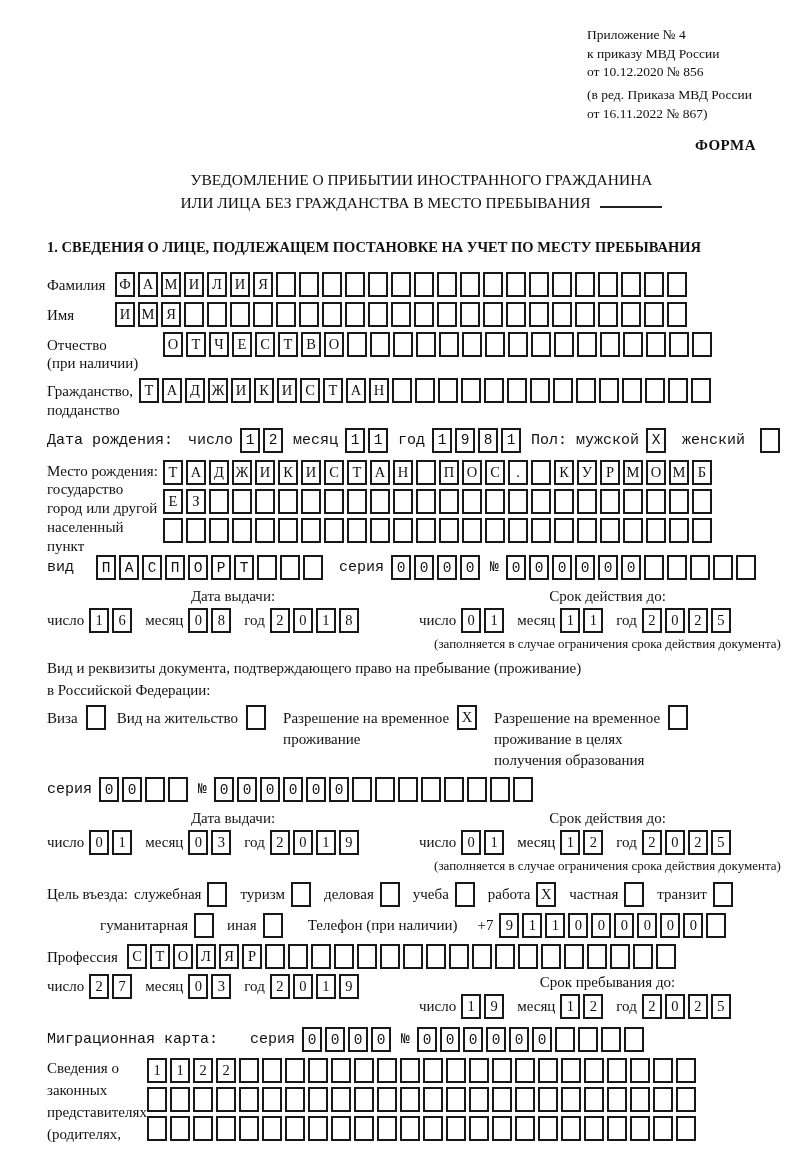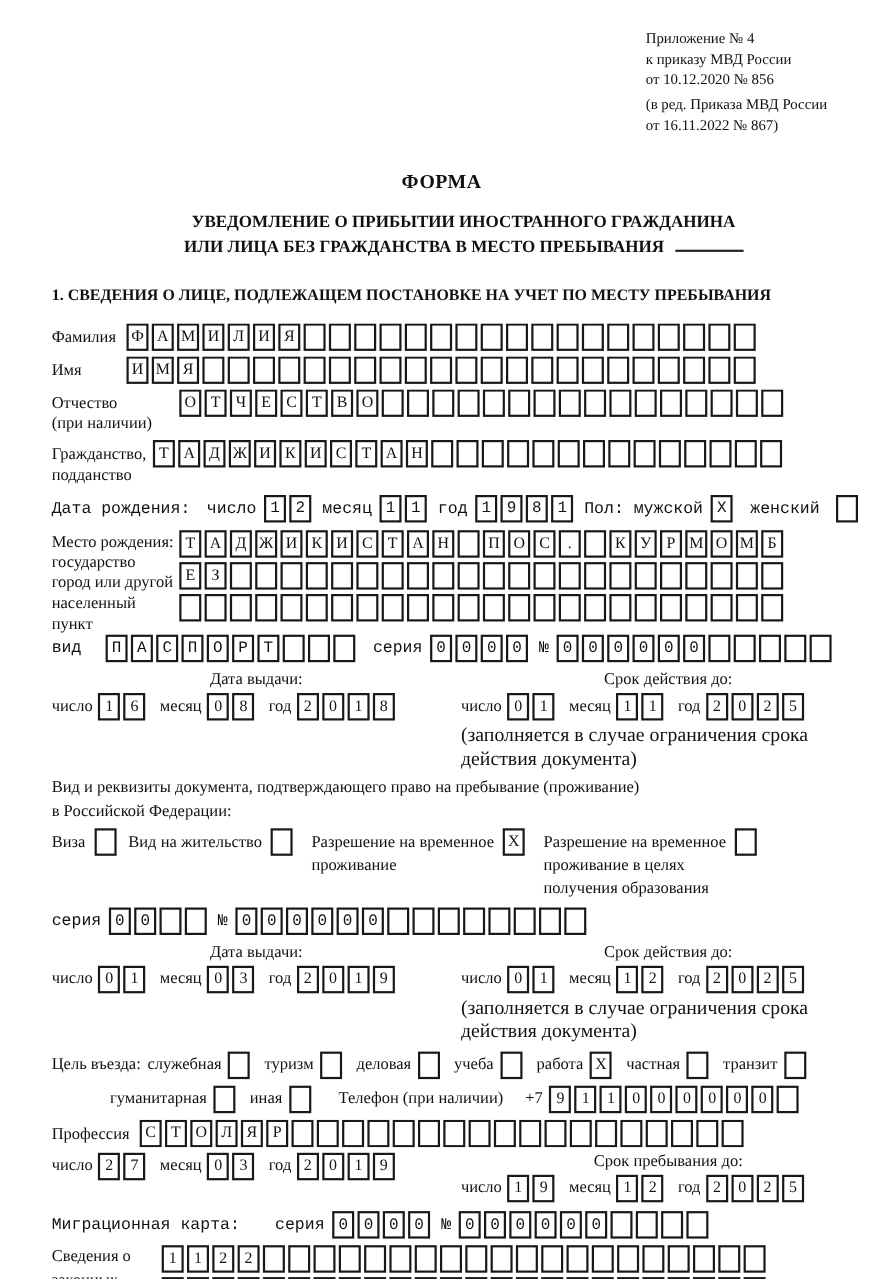--- a/index.html
+++ b/index.html
@@ -3,24 +3,24 @@
 <meta charset="utf-8">
 <style>
   * { margin:0; padding:0; box-sizing:border-box; }
   html,body { width:800px; height:1163px; background:#fff; color:#111;
     font-family:"Liberation Serif","DejaVu Serif",serif; font-size:15px; overflow:hidden; }
   .page { width:800px; height:1163px; padding:26px 4px 0 47px; overflow:hidden; }
 
   
   .appendix { width:230px; margin-left:540px; font-size:13.5px; line-height:1.38; }
   .appendix .gap { height:4px; }
-  .forma { text-align:center; padding-right:40px; font-weight:bold; font-size:18px; margin-top:32px; letter-spacing:.5px; }
+  .forma { text-align:right; padding-right:40px; font-weight:bold; font-size:15px; margin-top:14px; letter-spacing:.5px; }
 
   
-  .title { text-align:center; font-weight:bold; font-size:15.5px; line-height:1.5; margin-top:14px; }
+  .title { text-align:center; font-weight:normal; font-size:15.5px; line-height:1.5; margin-top:14px; }
   .title-underline { display:inline-block; width:62px; border-bottom:2px solid #222; height:14px; margin-left:10px; }
   .sec-heading { font-weight:bold; font-size:14.5px; margin-top:24px; margin-bottom:16px; }
 
   
   .row { display:flex; align-items:flex-start; margin-bottom:5px; max-width:100%; overflow:hidden; }
   .lbl { flex:none; padding-top:4px; line-height:1.25; }
   .cells { display:flex; flex:none; flex-wrap:nowrap; }
   .cell { flex:none; width:20px; height:25px; border:2px solid #181818; margin-right:3px;
     display:flex; align-items:center; justify-content:center; font-size:14.5px; background:#fff; }
   .stackcells > .cells { margin-bottom:4px; }
@@ -31,21 +31,21 @@
 
   
   .datepair { display:flex; margin-top:8px; }
   .dategroup { display:flex; flex-direction:column; }
   .dategroup .dhead { text-align:center; margin-bottom:3px; }
   .dg-left { width:375px; }
   .dg-right { width:380px; }
   .daterow { display:flex; align-items:center; }
   .daterow > span { margin-right:5px; }
   .daterow .cells { margin-right:10px; }
-  .note { font-size:18px; text-align:left; margin-top:3px; }
+  .note { font-size:13px; text-align:center; margin-top:3px; }
 
   .doc-heading { text-align:center; font-weight:bold; font-size:14px; margin:8px 0 6px 0; }
 
   
   .opts { display:flex; align-items:flex-start; margin-top:6px; }
   .opt { display:flex; align-items:flex-start; margin-right:14px; }
   .opt .olabel { line-height:1.4; padding-top:3px; }
   .opt .center { }
   .opt .cells { margin-left:8px; }
 

